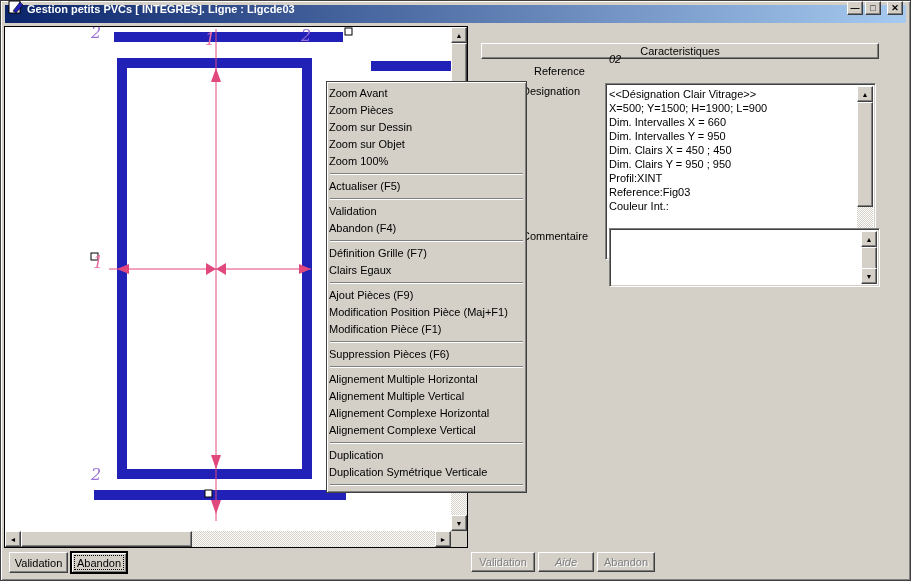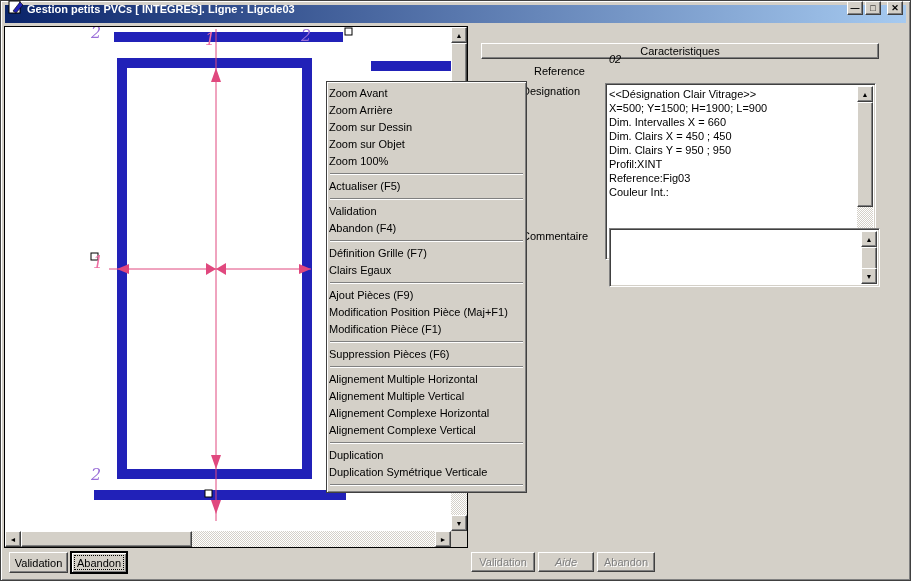--- a/index.html
+++ b/index.html
@@ -167,21 +167,21 @@
     <div class="hscroll scroll-track">
       <div class="scroll-btn" style="left:0;top:0;">◄</div>
       <div class="scroll-thumb" style="left:16px;top:0;width:171px;height:16px;"></div>
       <div class="scroll-btn" style="left:430px;top:0;">►</div>
     </div>
     <div class="corner"></div>
   </div>
 
   <div class="context-menu">
       <div class="menu-item">Zoom Avant</div>
-      <div class="menu-item">Zoom Arrière</div>
+      <div class="menu-item">Zoom Pièces</div>
       <div class="menu-item">Zoom sur Dessin</div>
       <div class="menu-item">Zoom sur Objet</div>
       <div class="menu-item">Zoom 100%</div>
       <div class="menu-sep"></div>
       <div class="menu-item">Actualiser (F5)</div>
       <div class="menu-sep"></div>
       <div class="menu-item">Validation</div>
       <div class="menu-item">Abandon (F4)</div>
       <div class="menu-sep"></div>
       <div class="menu-item">Définition Grille (F7)</div>
@@ -207,20 +207,21 @@
 
   <div class="rp-label" style="left:533px;top:64px;">Reference</div>
   <div class="rp-label" style="left:608px;top:52px;font-style:italic;">02</div>
 
   <div class="rp-label" style="left:521px;top:84px;">Designation</div>
   <div class="textbox" style="left:584px;top:82px;width:271px;height:177px;margin-left:20px;">
     <div class="textbox-content">
         <div>&lt;&lt;Désignation Clair Vitrage&gt;&gt;</div>
         <div>X=500;  Y=1500;  H=1900;  L=900</div>
         <div>Dim. Intervalles X = 660</div>
+        <div>Dim. Intervalles Y = 950</div>
         <div>Dim. Clairs X = 450 ; 450</div>
         <div>Dim. Clairs Y = 950 ; 950</div>
         <div>Profil:XINT</div>
         <div>Reference:Fig03</div>
         <div>Couleur Int.:</div>
       </div>
     <div class="tb-scroll scroll-track">
       <div class="scroll-btn" style="left:0;top:0;">▲</div>
       <div class="scroll-thumb" style="left:0;top:16px;width:16px;height:105px;"></div>
       <div class="scroll-btn" style="left:0;bottom:0;">▼</div>

